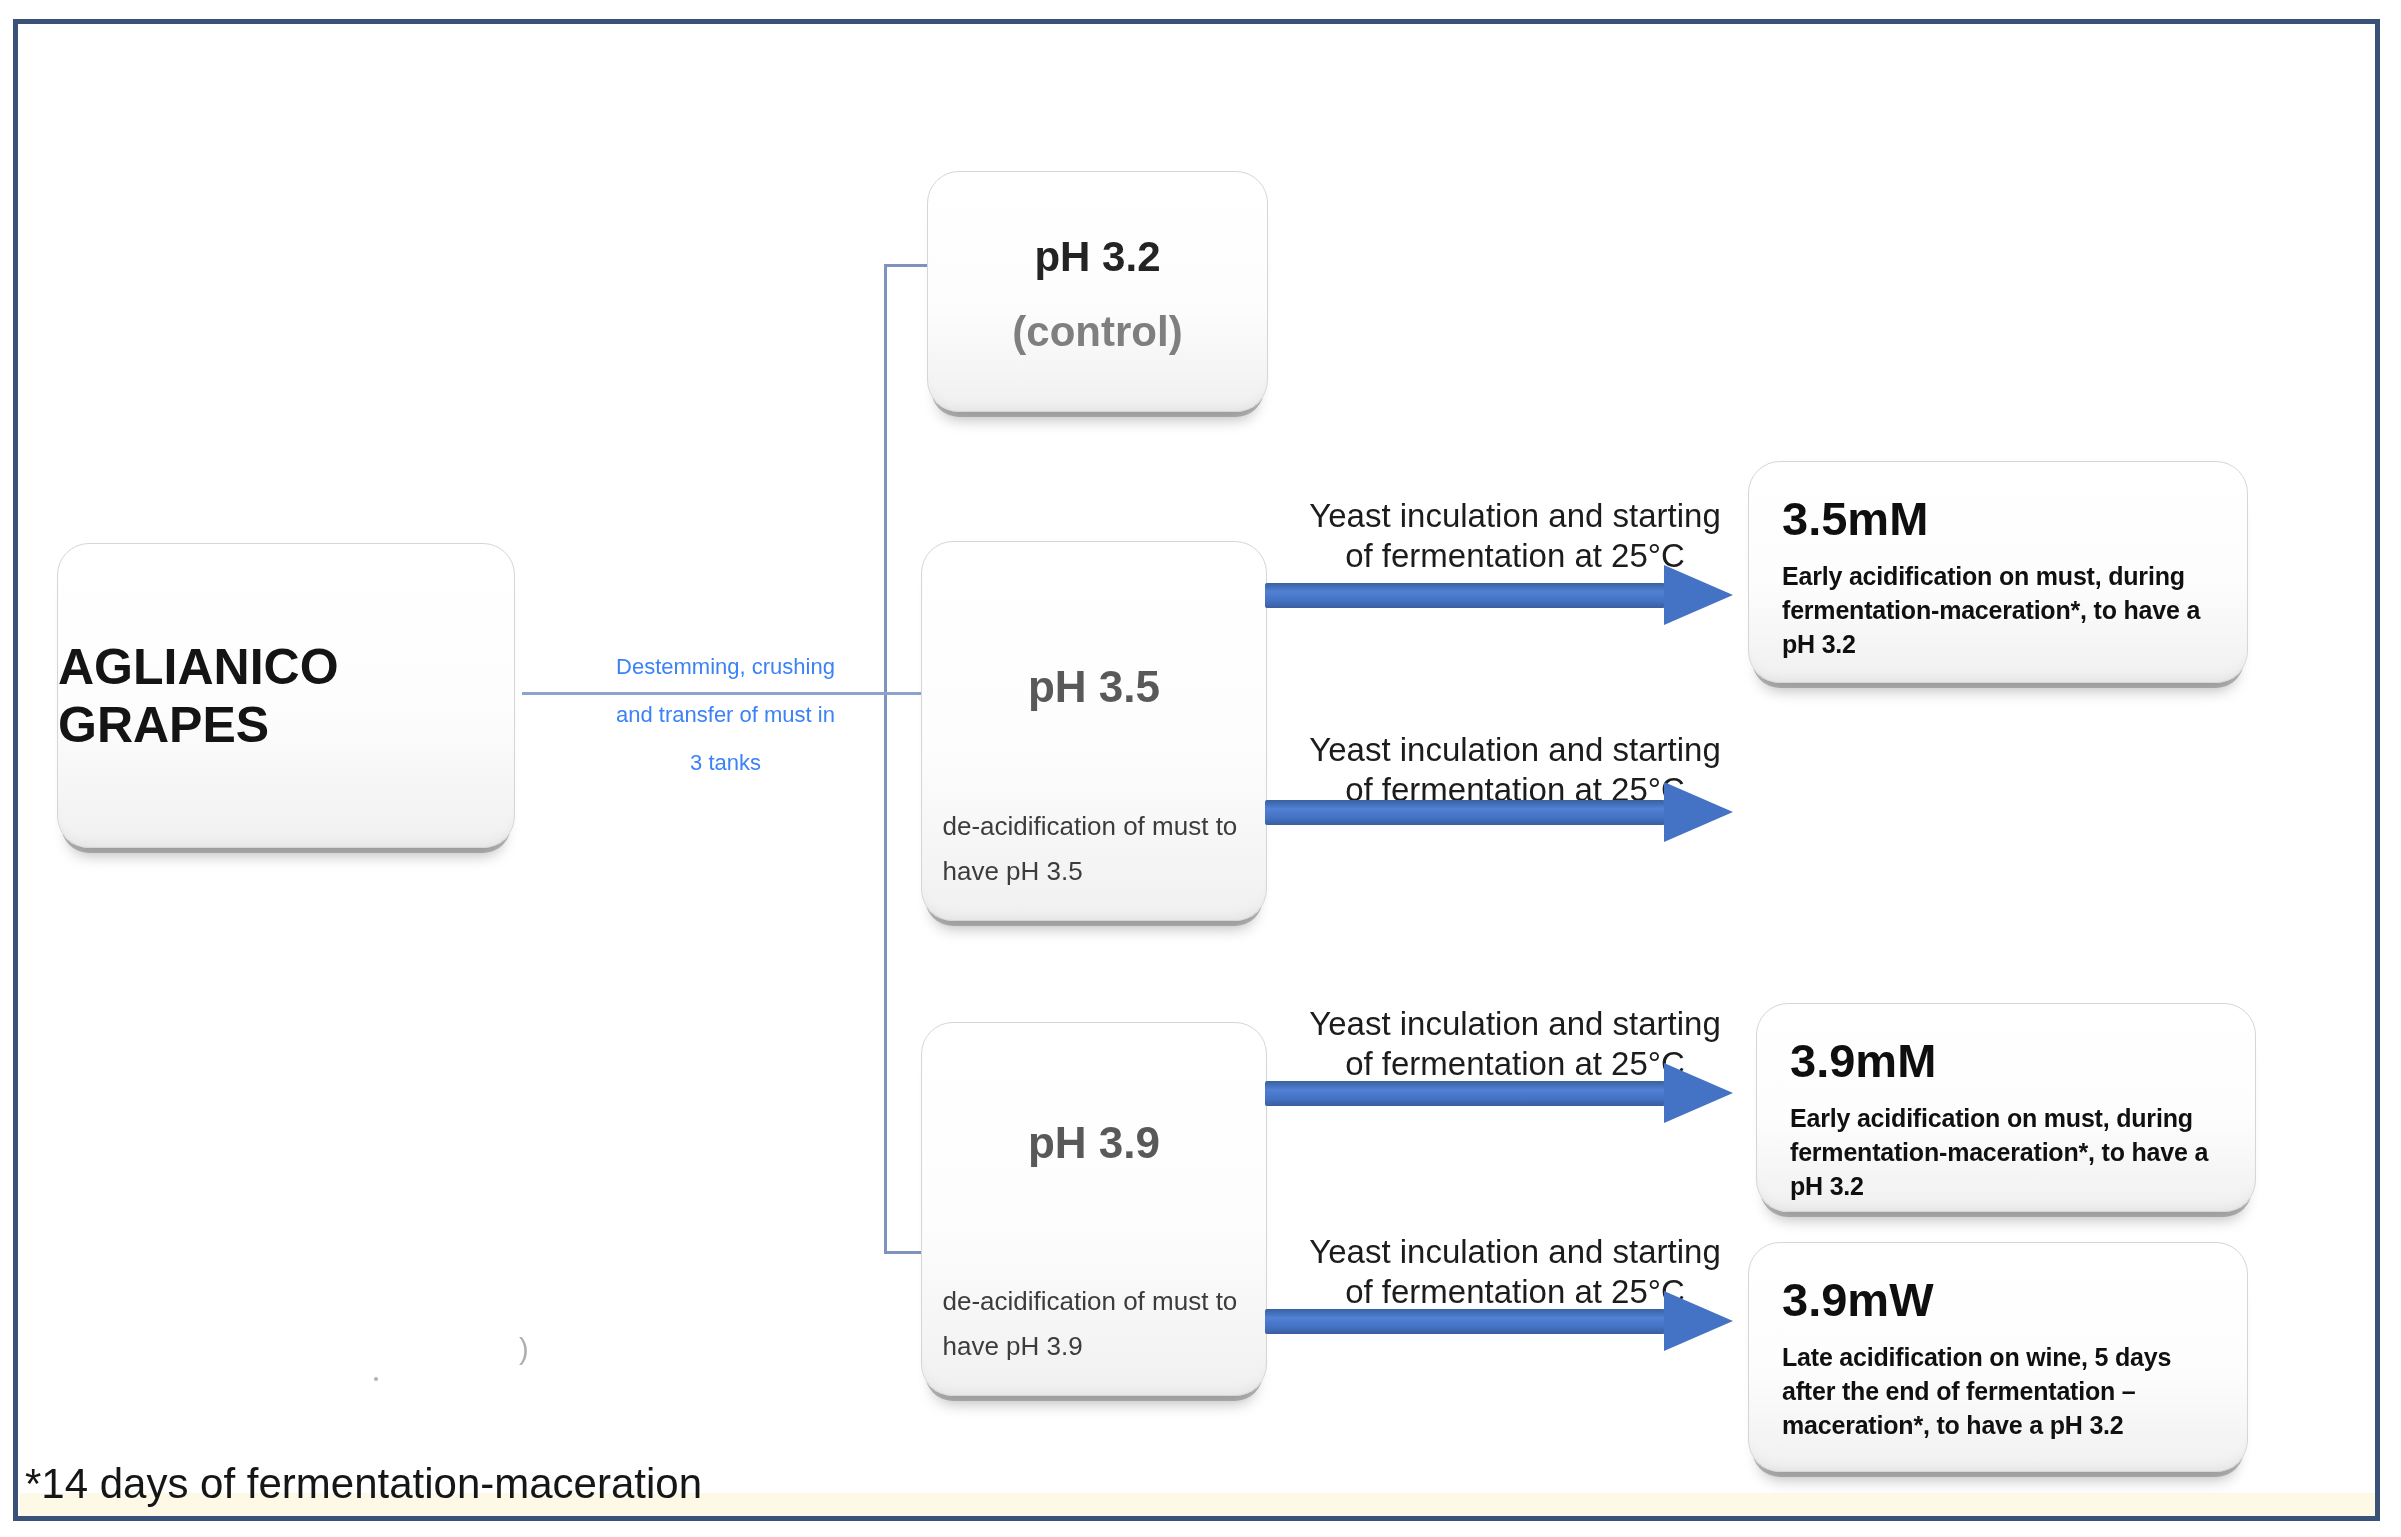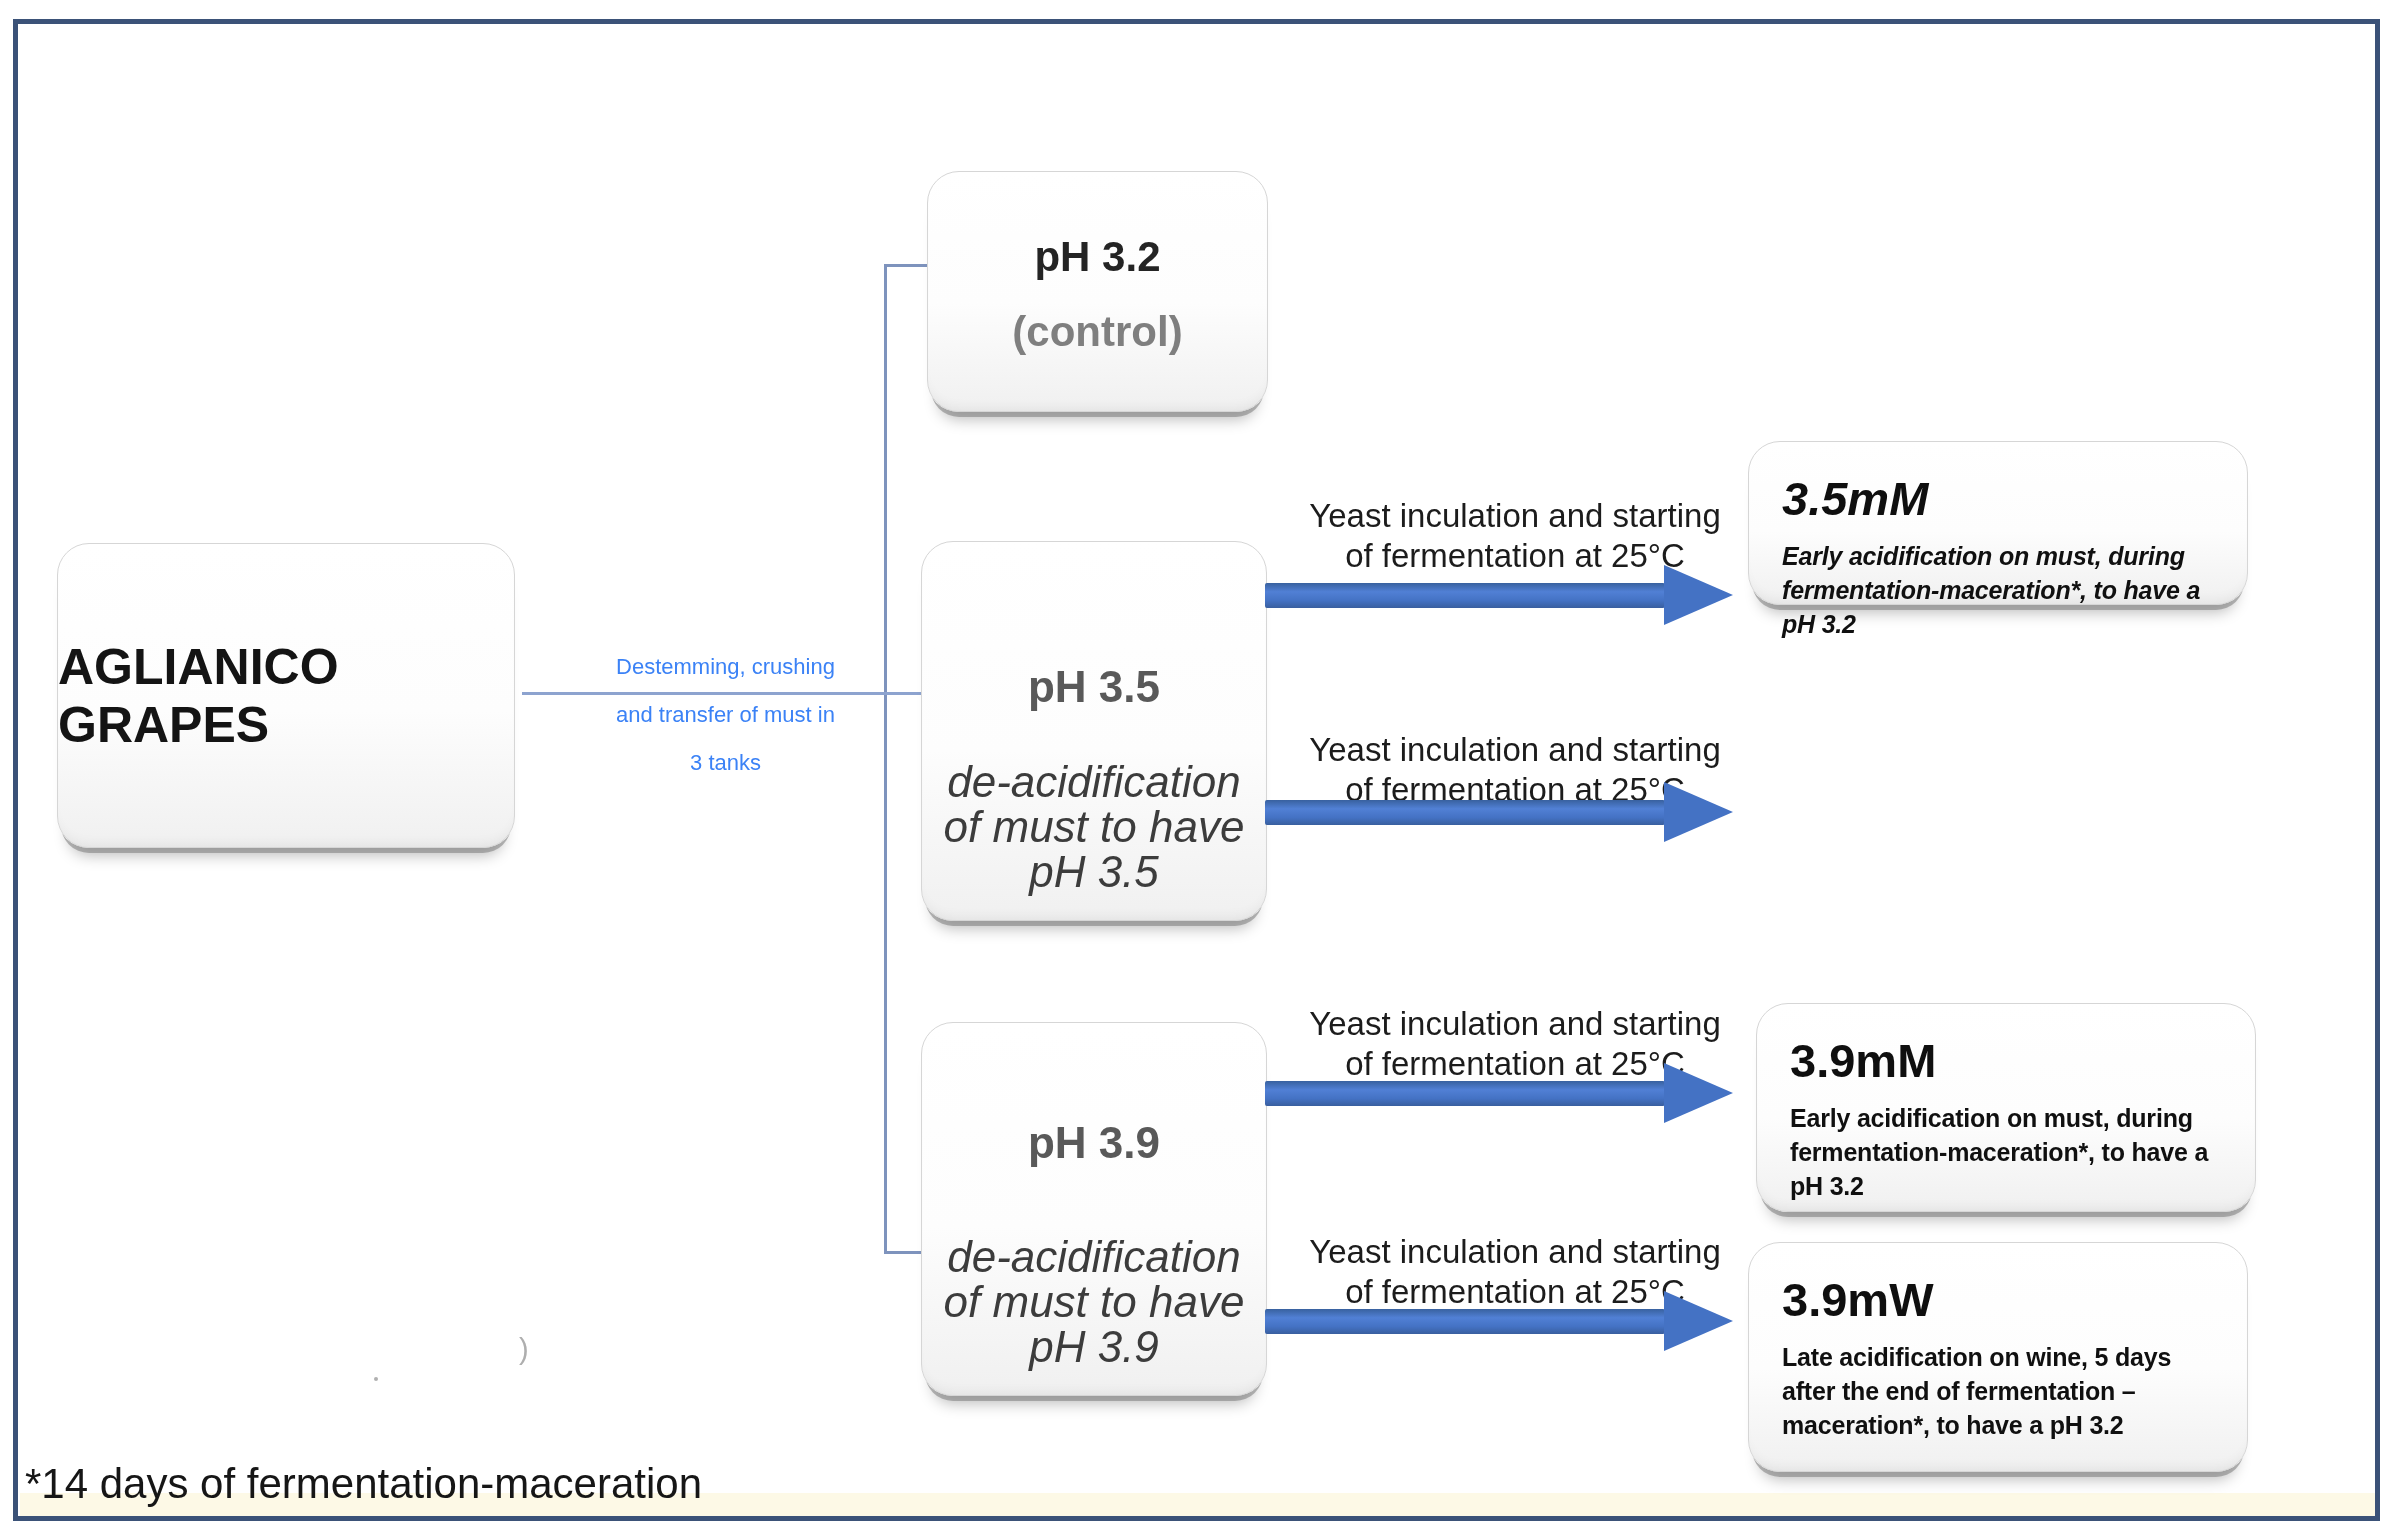--- a/index.html
+++ b/index.html
@@ -69,26 +69,26 @@
   
   #ph32-box{left:927px;top:171px;width:341px;height:241px;padding-top:61px;gap:26.5px;}
   #ph32-box .t{font-size:42px;font-weight:700;color:#242424;}
   #ph32-box .s{font-size:42px;font-weight:700;color:#7f7f7f;}
   #ph35-box{left:921px;top:541px;width:346px;height:380px;}
   #ph39-box{left:921px;top:1022px;width:346px;height:374px;}
   .tank-title{font-size:44px;font-weight:700;color:#595959;}
   #ph35-box .tank-title{margin-top:120px;}
   #ph39-box .tank-title{margin-top:95px;}
   .tank-note{
-    margin-top:auto;margin-bottom:26.5px;width:303px;text-align:center;
-    font-size:44px;line-height:45px;color:#3c3c3c;font-style:italic;
+    margin-top:auto;margin-bottom:26.5px;width:303px;text-align:left;
+    font-size:26px;line-height:45px;color:#3c3c3c;
   }
   
   .result{left:1748px;width:500px;align-items:flex-start;padding:29px 35px 0 33px;}
-  #t1{top:441px;height:164px;font-style:italic;} #t2{top:707px;height:222px;}
+  #t1{top:461px;height:222px;} #t2{top:707px;height:222px;}
   #t3{top:1003px;height:209px;margin-left:8px;} #t4{top:1242px;height:230px;}
   .result .code{font-size:47px;font-weight:700;color:#0f0f0f;margin-bottom:12.6px;}
   .result .desc{
     font-size:25px;font-weight:700;line-height:34px;letter-spacing:-0.2px;
     color:#101010;width:421px;text-align:left;
   }
   
   #footnote{
     position:absolute;left:25px;top:1460px;font-size:42px;color:#161616;z-index:6;
   }

